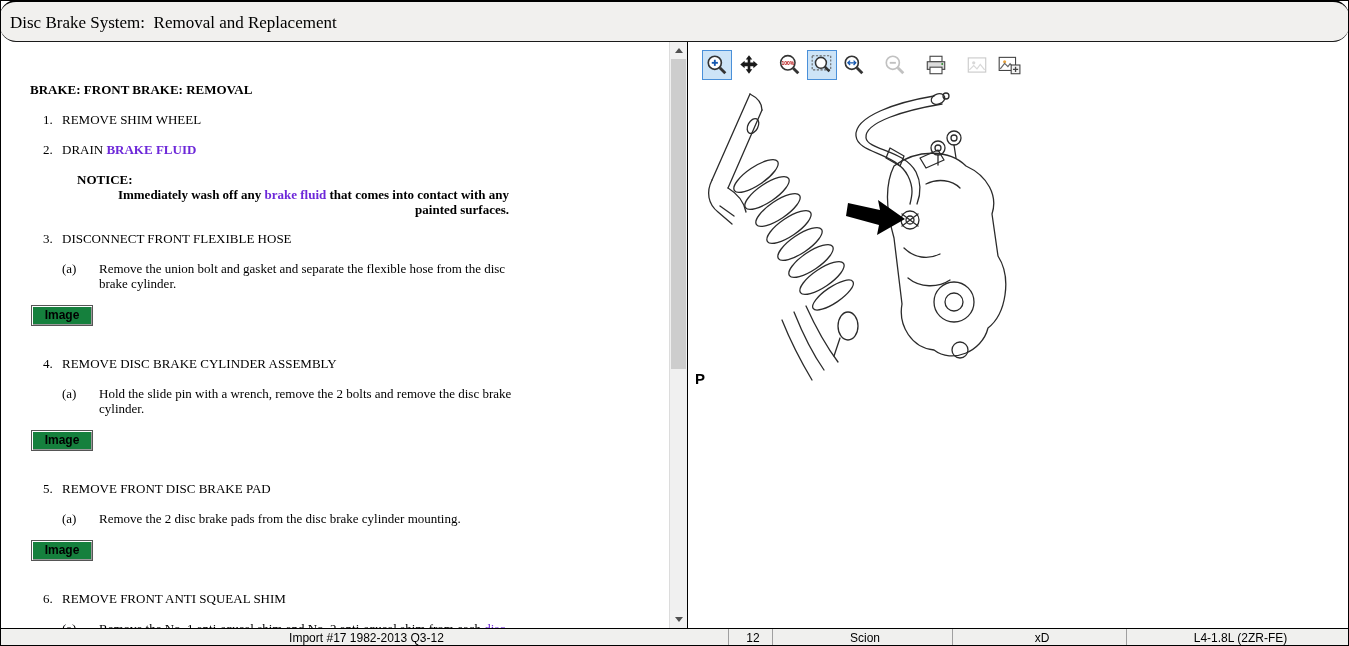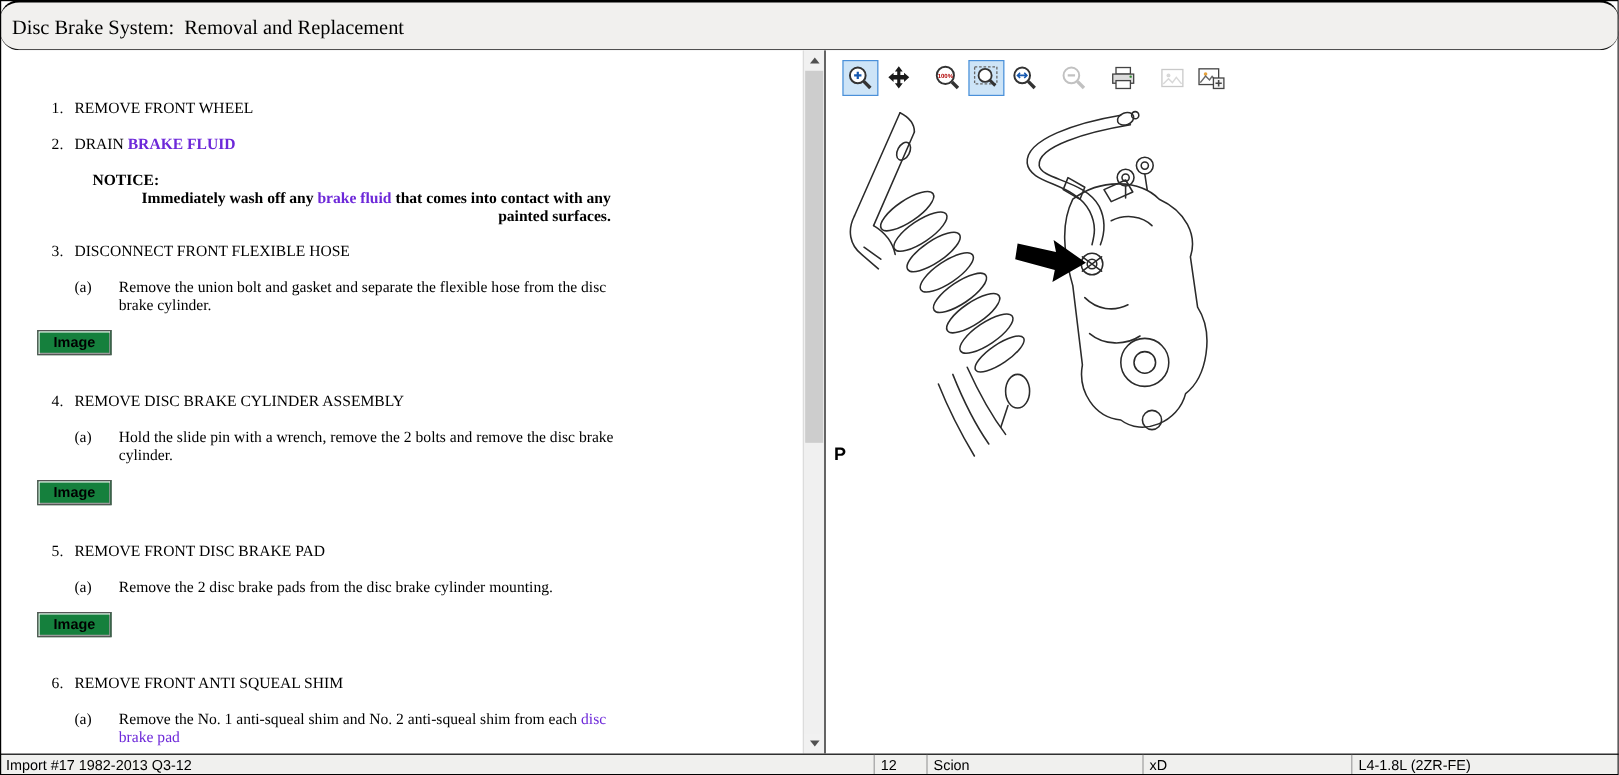--- a/index.html
+++ b/index.html
@@ -59,39 +59,40 @@
   .tool-sep{width:9px;}
   .figure-label{position:absolute;left:7px;top:328px;font-family:"Liberation Sans",sans-serif;font-weight:bold;font-size:15px;}
   .illustration{position:absolute;left:10px;top:46px;cursor:crosshair;}
 
   
   .statusbar{
     position:absolute;left:0;bottom:0;width:100%;height:18px;box-sizing:border-box;
     background:#f0f0ee;border-top:1px solid #000;display:flex;
     font-family:"Liberation Sans",sans-serif;font-size:12px;line-height:16px;
   }
-  .status-cell{box-sizing:border-box;padding:1px 0 0 5px;border-right:1px solid #a0a0a0;overflow:hidden;white-space:nowrap;}
+  .status-cell{box-sizing:border-box;padding:1px 0 0 5px;border-right:1px solid #a0a0a0;overflow:hidden;white-space:nowrap;text-align:center;}
   .c1{width:729px;} .c2{width:44px;} .c3{width:180px;} .c4{width:174px;} .c5{flex:1;border-right:none;}
 </style>
 </head>
 <body>
 
 <div class="frame"></div>
 
 <div class="titlebar">
   <span class="title">Disc Brake System:  Removal and Replacement</span>
 </div>
 
 <div class="doc-panel">
   <div class="doc-clip">
     <div class="doc-inner">
+      <div class="doc-heading">BRAKE: FRONT BRAKE: REMOVAL</div>
 
       <div class="step">
         <span class="step-num">1.</span>
-        <span class="step-title">REMOVE FRONT WHEEL</span>
+        <span class="step-title">REMOVE SHIM WHEEL</span>
       </div>
 
       <div class="step">
         <span class="step-num">2.</span>
         <span class="step-title"><span>DRAIN </span><a class="doc-link bold">BRAKE FLUID</a></span>
       </div>
 
       <div class="notice">
         <div class="notice-label">NOTICE:</div>
         <div class="notice-text"><span>Immediately wash off any </span><a class="doc-link">brake fluid</a><span> that comes into contact with any painted surfaces.</span></div>

